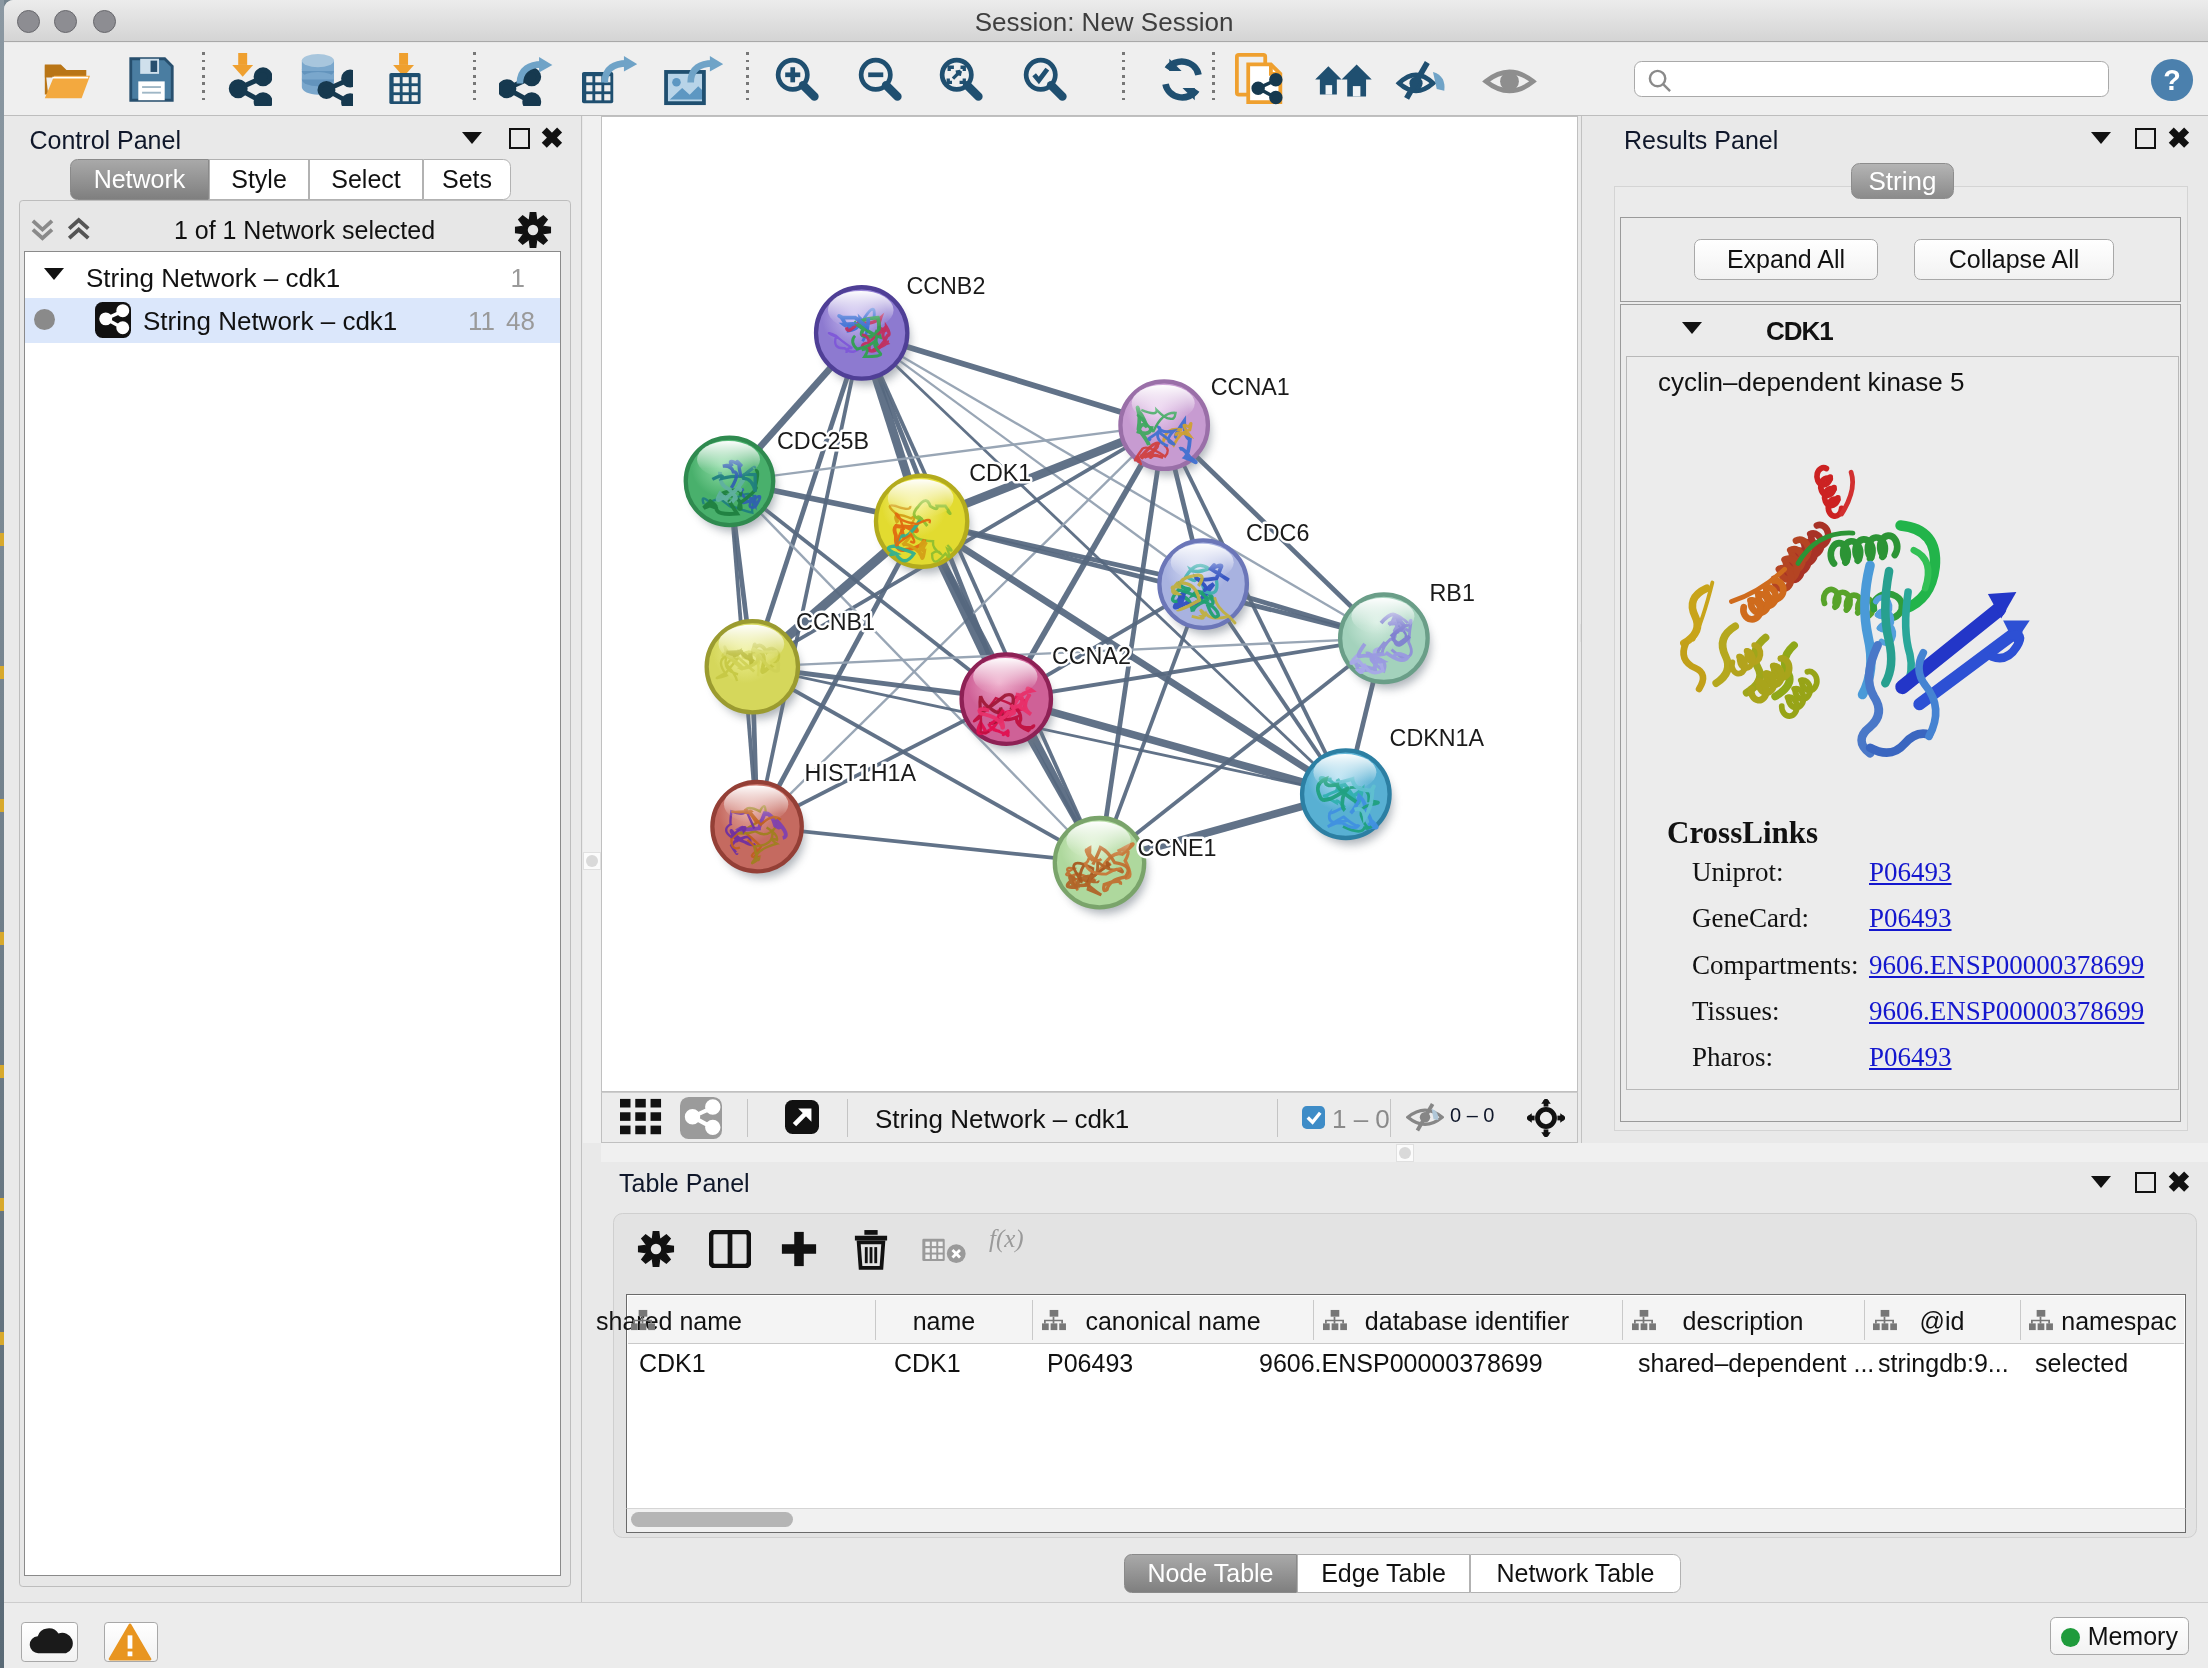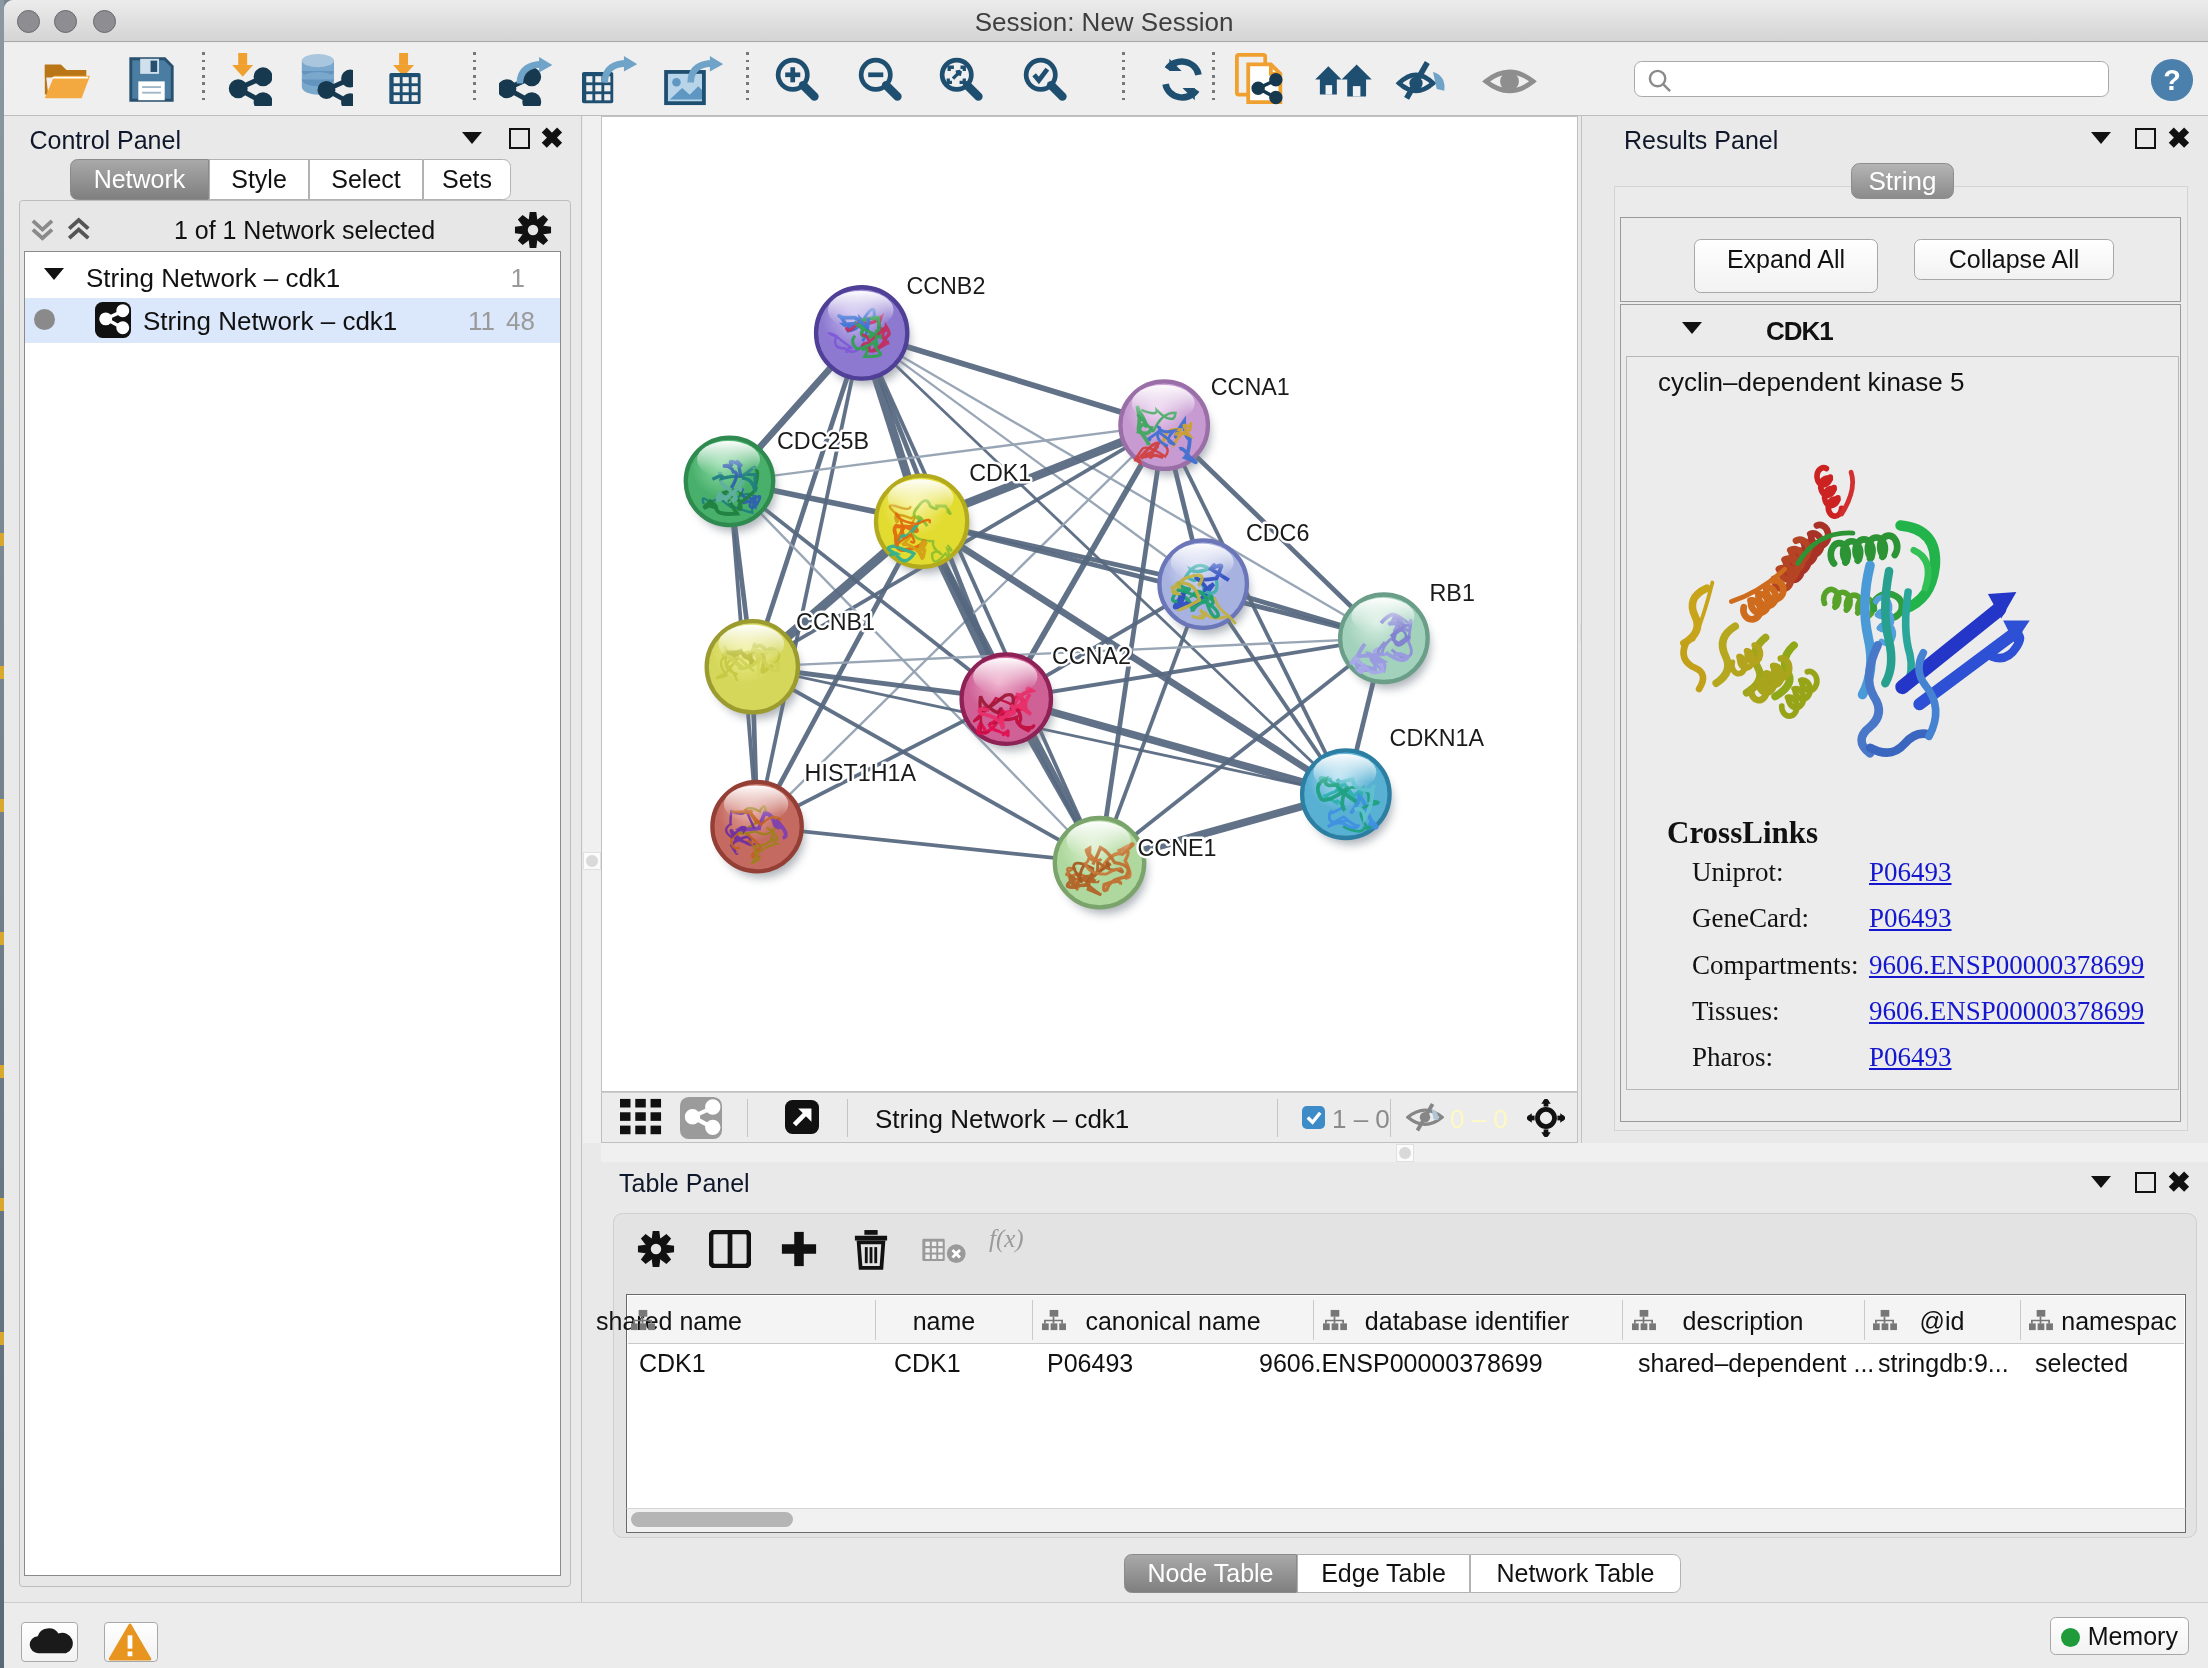--- a/index.html
+++ b/index.html
@@ -537,21 +537,21 @@
       <path d="M6,12 l5,5 8,-10" fill="none" stroke="#fff" stroke-width="3.5"></path>
     </svg></div>
 <div class="abs" style="left:1332px;top:1104px;font-size:26px;color:#8a8a8a">1 – 0</div>
 <div class="abs" style="left:1390px;top:1099px;height:38px;border-left:1.9px solid #c4c4c4"></div>
 <div class="abs" style="left:1406px;top:1103px;width:38px;height:28.5px"><svg width="38" height="28.5" viewBox="0 0 40 30" style="" xmlns="http://www.w3.org/2000/svg">
       <path d="M2,15 Q20,0 38,15 Q20,30 2,15 Z" fill="none" stroke="#868686" stroke-width="3.5"></path>
       <circle cx="20" cy="15" r="5.5" fill="#868686"></circle>
       <line x1="28" y1="1" x2="12" y2="29" stroke="#868686" stroke-width="4"></line>
       <path d="M27,6 q8,3 7,12 l-5,-1 z" fill="#b0c7d8"></path>
     </svg></div>
-<div class="abs" style="left:1450px;top:1104px;font-size:26px;color:#fef9c3">0 – 0</div>
+<div class="abs" style="left:1450px;top:1104px;font-size:20px;color:#0f172a">0 – 0</div>
 <div class="abs" style="left:1527px;top:1099px;width:38px;height:38px"><svg width="38" height="38" viewBox="0 0 40 40" style="" xmlns="http://www.w3.org/2000/svg">
       <circle cx="20" cy="20" r="9" fill="none" stroke="#111" stroke-width="5"></circle>
       <g stroke="#111" stroke-width="5">
         <line x1="20" y1="1" x2="20" y2="8"></line>
         <line x1="20" y1="32" x2="20" y2="39"></line>
         <line x1="1" y1="20" x2="8" y2="20"></line>
         <line x1="32" y1="20" x2="39" y2="20"></line>
       </g>
       <g fill="#111">
         <path d="M20,-2 l5,7 h-10 z"></path>
@@ -566,21 +566,21 @@
 <div class="abs" style="left:1396px;top:1144px;width:18px;height:18px;background:#fbfbfb;border:1px solid #e0e0e0"></div>
 <div class="abs" style="left:1399px;top:1147px;width:12.4px;height:12.4px;border-radius:50%;background:#d9d9d9"></div>
 <div class="abs" style="left:1581px;top:116px;width:628px;height:1027px;background:#e9e9e9;border-left:1px solid #c2c2c2"></div>
 <div class="abs panelhead" style="left:1624px;top:126px">Results Panel</div>
 <div class="abs tri-d" style="left:2091px;top:132px"></div>
 <div class="abs sqr" style="left:2135px;top:128px"></div>
 <div class="abs xx" style="left:2167px;top:128px">✖</div>
 <div class="abs" style="left:1614px;top:186px;width:574px;height:945px;background:#ebebeb;border:1px solid #d4d4d4"></div>
 <div class="abs" style="left:1851px;top:163px;width:103px;height:36px;border-radius:8.6px;background:linear-gradient(#b4b4b4,#8b8b8b);border:1px solid #8d8d8d;color:#fff;font-size:26px;text-align:center;line-height:35px">String</div>
 <div class="abs" style="left:1620px;top:217px;width:561px;height:85px;background:#ebebeb;border:1px solid #9a9a9a"></div>
-<div class="btn" style="left:1694px;top:239px;width:184px;height:54px;line-height:39px">Expand All</div>
+<div class="btn" style="left:1694px;top:239px;width:184px;height:41px;line-height:39px">Expand All</div>
 <div class="btn" style="left:1914px;top:239px;width:200px;height:41px;line-height:39px">Collapse All</div>
 <div class="abs" style="left:1620px;top:304px;width:561px;height:818px;background:#ebebeb;border:1px solid #9a9a9a"></div>
 <div class="abs tri-d" style="left:1682px;top:322px"></div>
 <div class="abs" style="left:1766px;top:316px;font-size:26px;font-weight:bold;color:#111;letter-spacing:-1px">CDK1</div>
 <div class="abs" style="left:1626px;top:356px;width:553px;height:734px;background:#ececec;border:1px solid #b8b8b8">
     <div class="abs" style="left:31px;top:9.5px;font-size:26px;color:#111">cyclin–dependent kinase 5</div>
     <svg width="358" height="304" viewBox="0 0 376 320" style="position:absolute;left:47px;top:102px" xmlns="http://www.w3.org/2000/svg">
       <path d="M176,52 a7,9 0 1 1 -4,-9" fill="none" stroke="#cc2222" stroke-width="6" stroke-linecap="round"></path>
       <path d="M172,41 a7,9 0 1 1 -4,-9" fill="none" stroke="#cc2222" stroke-width="6" stroke-linecap="round"></path>
       <path d="M168,30 a7,9 0 1 1 -4,-9" fill="none" stroke="#cc2222" stroke-width="6" stroke-linecap="round"></path>

